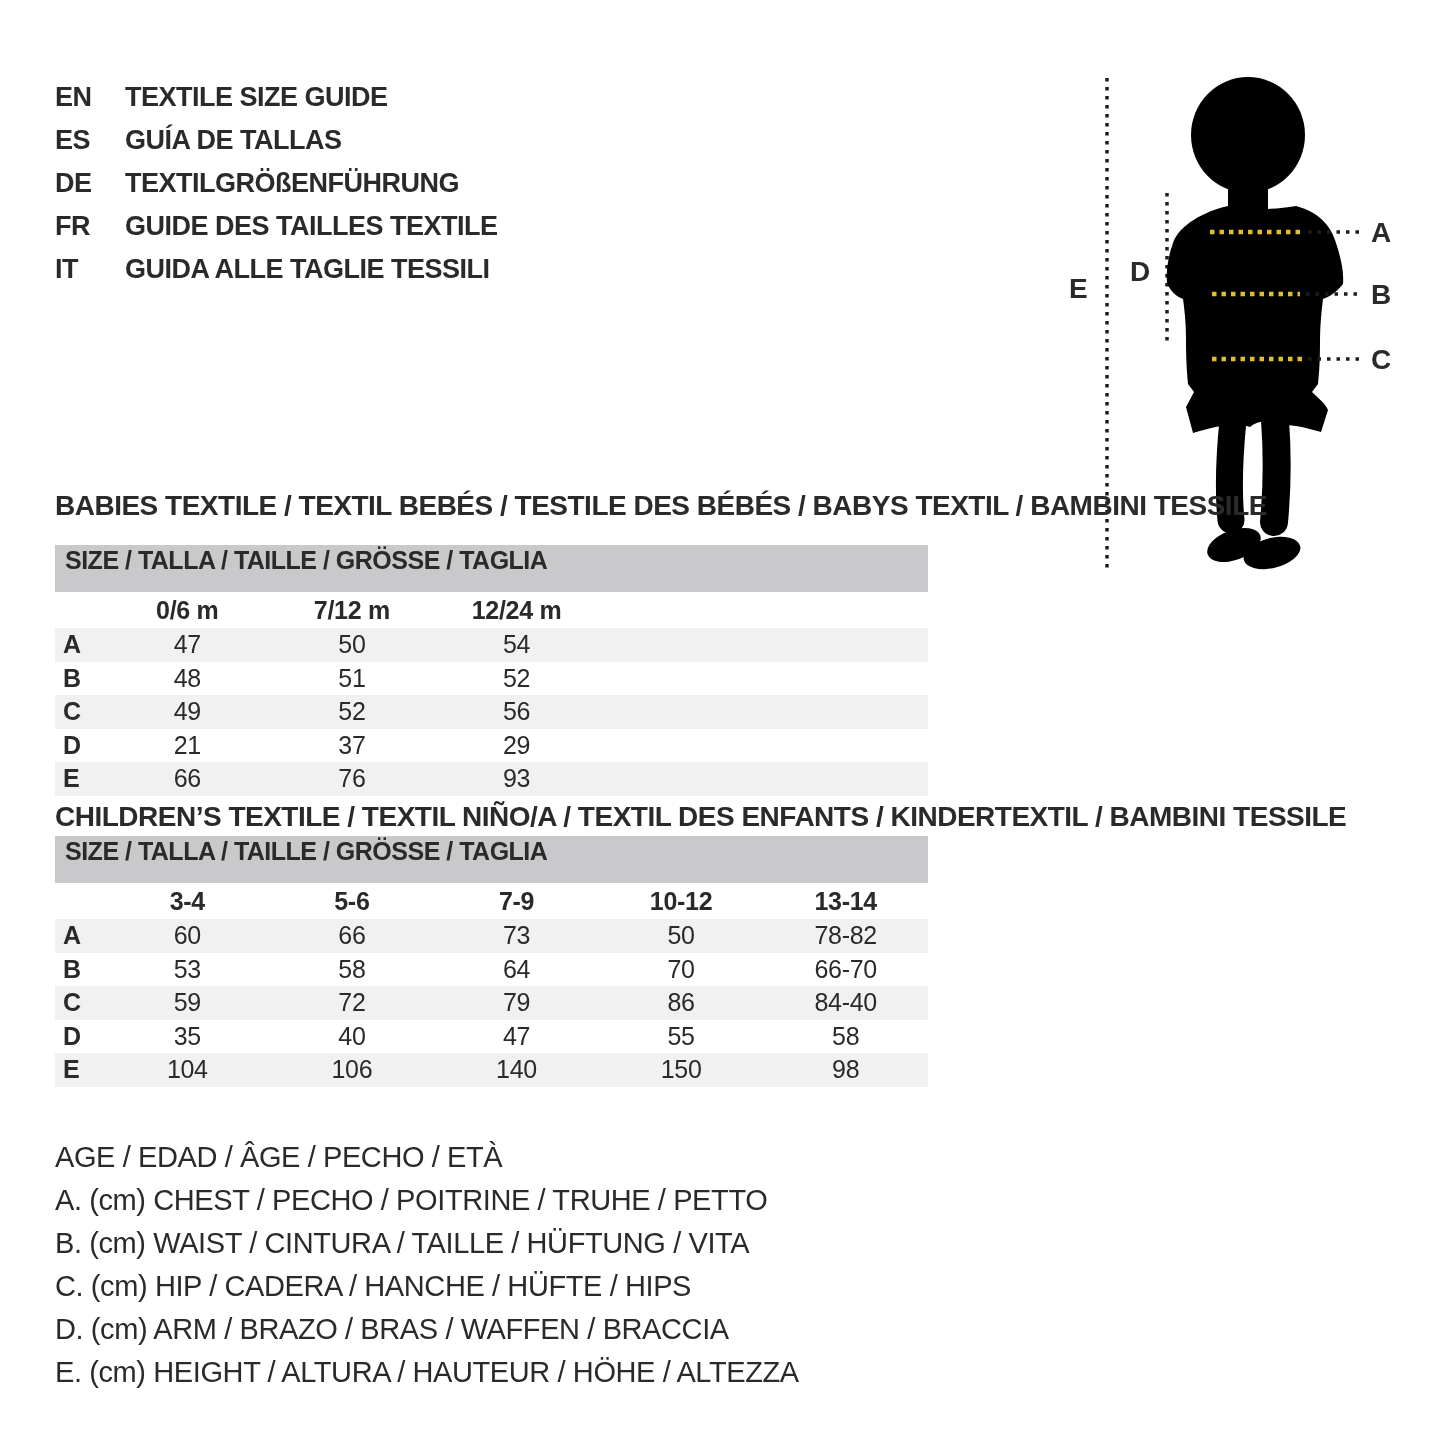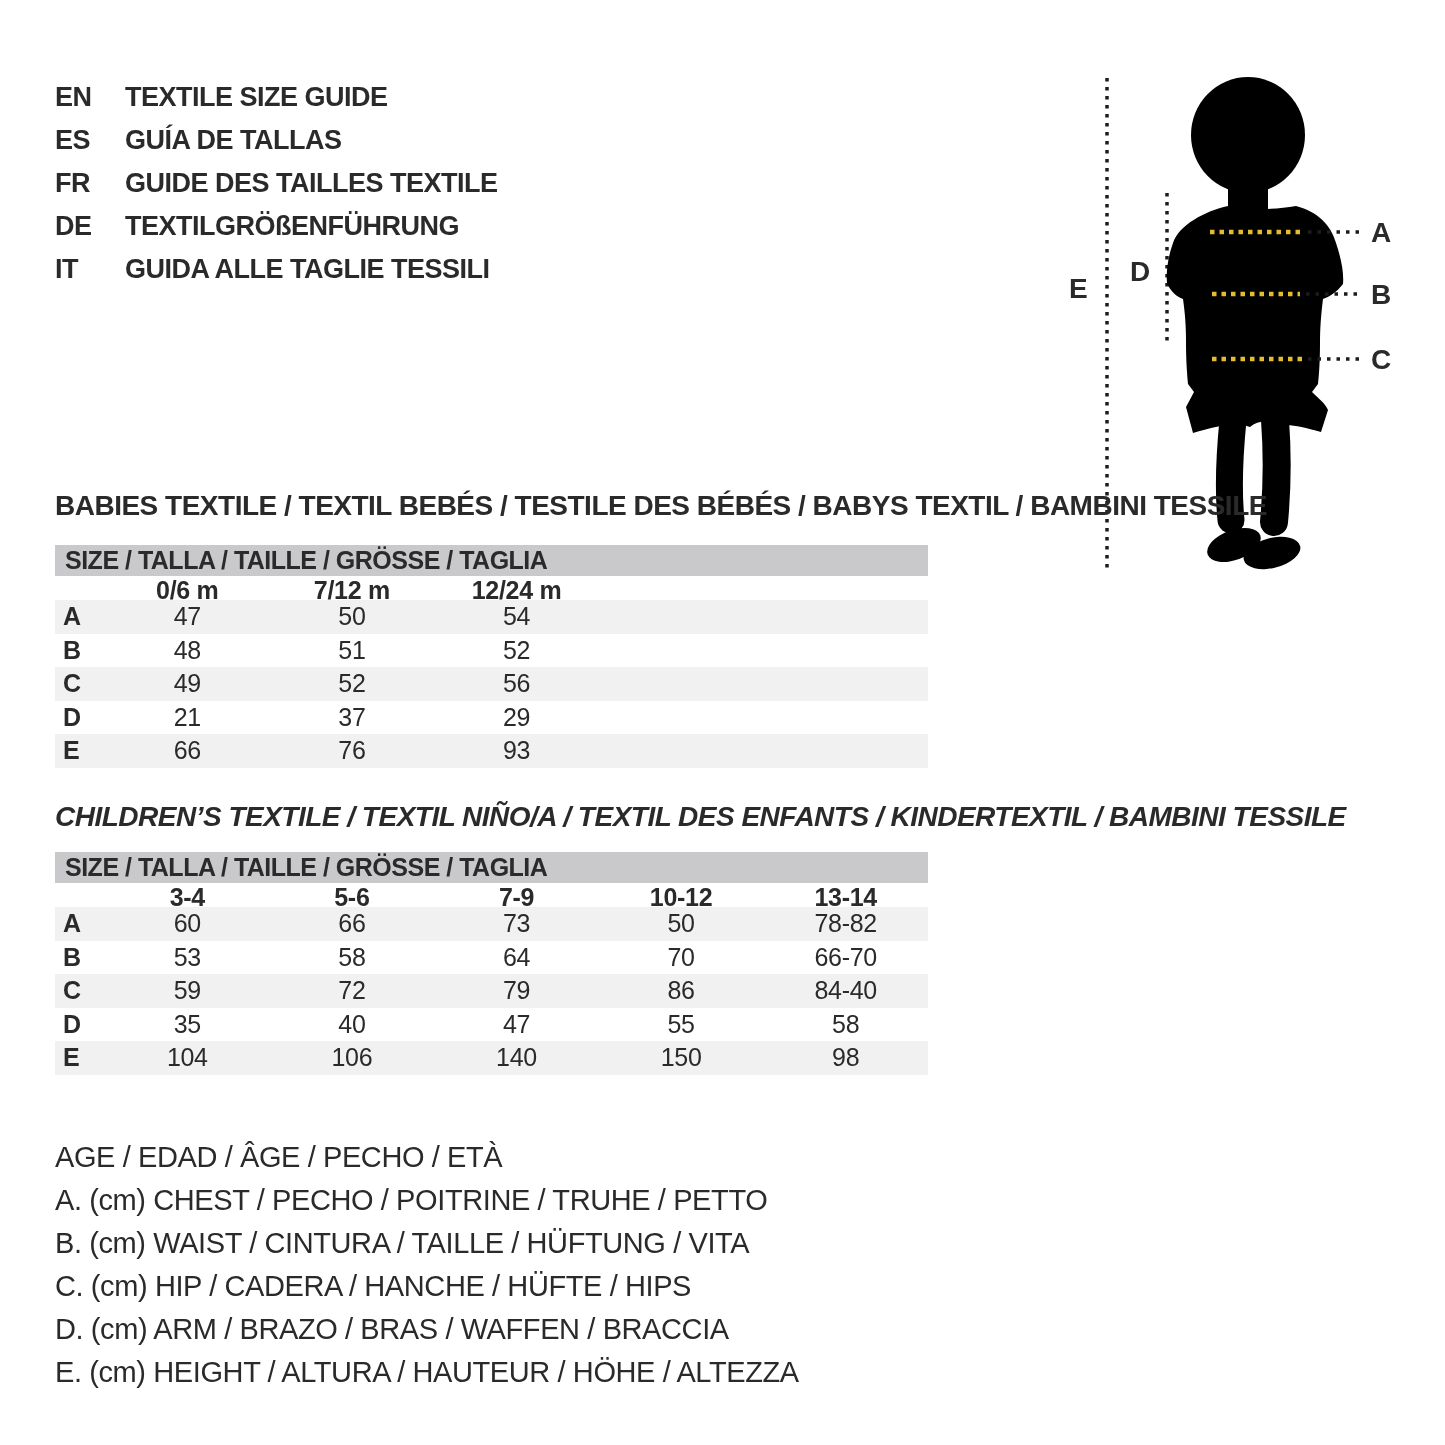--- a/index.html
+++ b/index.html
@@ -14,26 +14,26 @@
   
   .figure{position:absolute;left:1040px;top:70px;width:360px;height:510px;}
 
   
   .tblock{position:absolute;left:55px;width:873px;}
   .babies{top:492px;}
   .children{top:803px;}
   .tblock h2{margin:0;font-size:28px;line-height:28px;font-weight:700;
              letter-spacing:-0.5px;white-space:nowrap;}
   .babies h2{margin-bottom:25px;}
-  .children h2{margin-bottom:21px;font-style:italic;}
-  .size-bar{height:31px;line-height:31px;background:#c9c9cb;padding-left:10px;
+  .children h2{margin-bottom:5px;}
+  .size-bar{height:47px;line-height:31px;background:#c9c9cb;padding-left:10px;
             font-size:25px;font-weight:700;letter-spacing:-0.5px;box-sizing:border-box;}
   .trow{display:grid;grid-template-columns:50px repeat(5,1fr);align-items:center;
         height:33.5px;font-size:25px;letter-spacing:-0.3px;}
-  .trow.thead{height:24px;font-weight:700;}
+  .trow.thead{height:36px;font-weight:700;}
   .trow .cell{text-align:center;}
   .trow .cell.label{text-align:left;padding-left:8px;font-weight:700;}
   .trow.alt{background:#f1f1f1;}
 
   
   .legend{position:absolute;left:55px;top:1136px;}
   .legend div{line-height:43px;font-size:29px;letter-spacing:-0.4px;white-space:nowrap;}
 
   svg text{font-family:"Liberation Sans",sans-serif;font-weight:700;fill:#2a2a2a;}
 </style>
@@ -43,26 +43,26 @@
 <div class="lang">
   <div class="lang-row">
     <span class="code">EN</span>
     <span>TEXTILE SIZE GUIDE</span>
   </div>
   <div class="lang-row">
     <span class="code">ES</span>
     <span>GUÍA DE TALLAS</span>
   </div>
   <div class="lang-row">
+    <span class="code">DE</span>
+    <span>TEXTILGRÖßENFÜHRUNG</span>
+  </div>
+  <div class="lang-row">
     <span class="code">FR</span>
     <span>GUIDE DES TAILLES TEXTILE</span>
-  </div>
-  <div class="lang-row">
-    <span class="code">DE</span>
-    <span>TEXTILGRÖßENFÜHRUNG</span>
   </div>
   <div class="lang-row">
     <span class="code">IT</span>
     <span>GUIDA ALLE TAGLIE TESSILI</span>
   </div>
 </div>
 
 <div class="figure">
   <svg width="360" height="510" viewBox="0 0 360 510">
 

